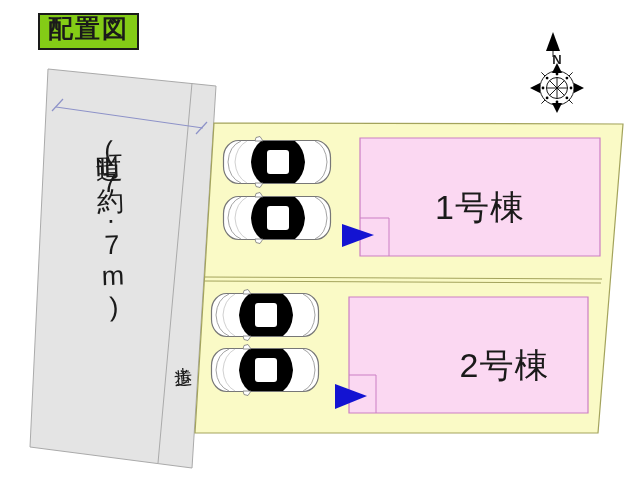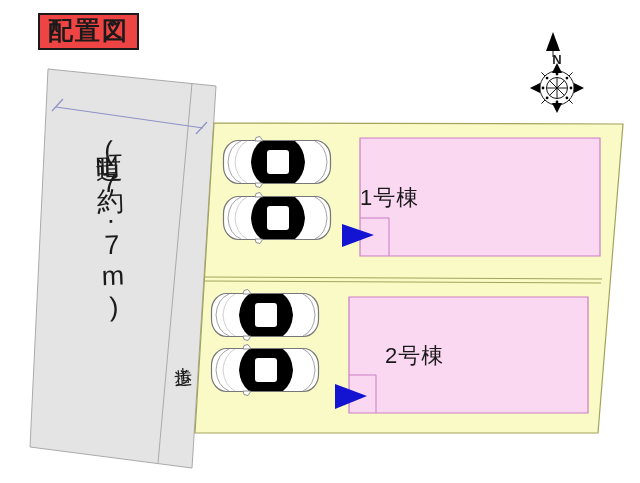--- a/index.html
+++ b/index.html
@@ -3,39 +3,40 @@
 <meta charset="utf-8">
 <style>
   html,body{margin:0;padding:0;background:#ffffff;}
   .stage{
     position:relative;width:640px;height:483px;overflow:hidden;background:#ffffff;
     font-family:"Liberation Sans","DejaVu Sans",sans-serif;color:#1a1a1a;
   }
   .stage svg{position:absolute;left:0;top:0;}
   .title-box{
     position:absolute;left:38px;top:13px;
-    border:2.5px solid #1a1a1a;background:#ef4444;
+    border:2.5px solid #1a1a1a;background:#84cc16;
     padding:2px 8px 3px 8px;
-    font-size:25px;font-weight:600;letter-spacing:2px;line-height:1.1;
+    font-size:25px;font-weight:600;letter-spacing:2px;line-height:1.1;font-family:Liberation Mono, monospace;
   }
   .v-text{
     writing-mode:vertical-rl;text-orientation:upright;
     position:absolute;line-height:1.0;white-space:nowrap;
   }
   .road-label{
     left:94px;top:134px;font-size:27px;letter-spacing:1px;
     transform:rotate(-2deg);transform-origin:top center;
   }
   .sidewalk-label{
     left:172px;top:353px;font-size:18px;letter-spacing:2px;
     transform:rotate(-5deg);transform-origin:top center;
   }
   .bldg-label{
-    position:absolute;text-align:left;font-size:22px;line-height:44px;
+    position:absolute;text-align:center;font-size:34px;line-height:44px;
     letter-spacing:1px;
+    margin-top:9px;
   }
   .b1{left:360px;top:176px;width:240px;}
   .b2{left:349px;top:334px;width:239px;padding-left:36px;}
   .north-label{
     position:absolute;left:544px;top:52px;width:26px;text-align:center;
     font-size:13px;font-weight:600;
   }
 </style>
 </head>
 <body>

